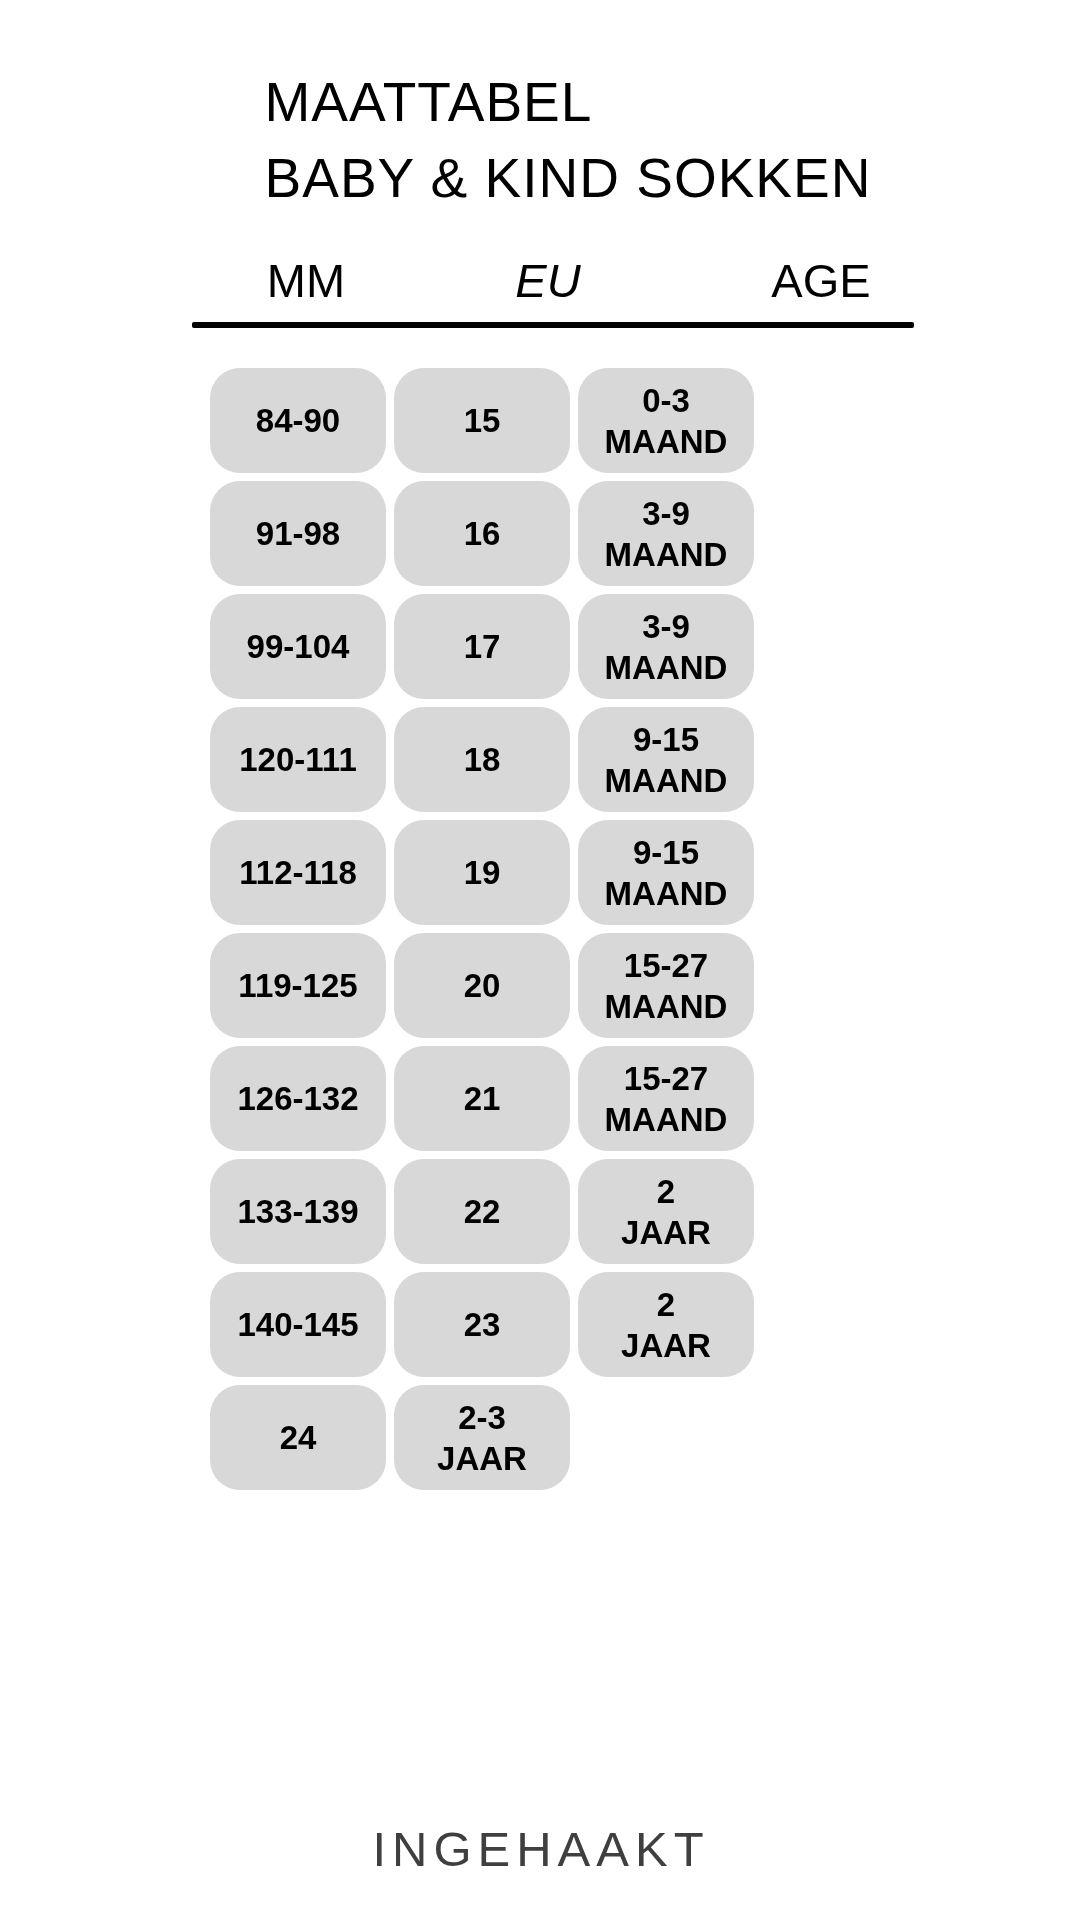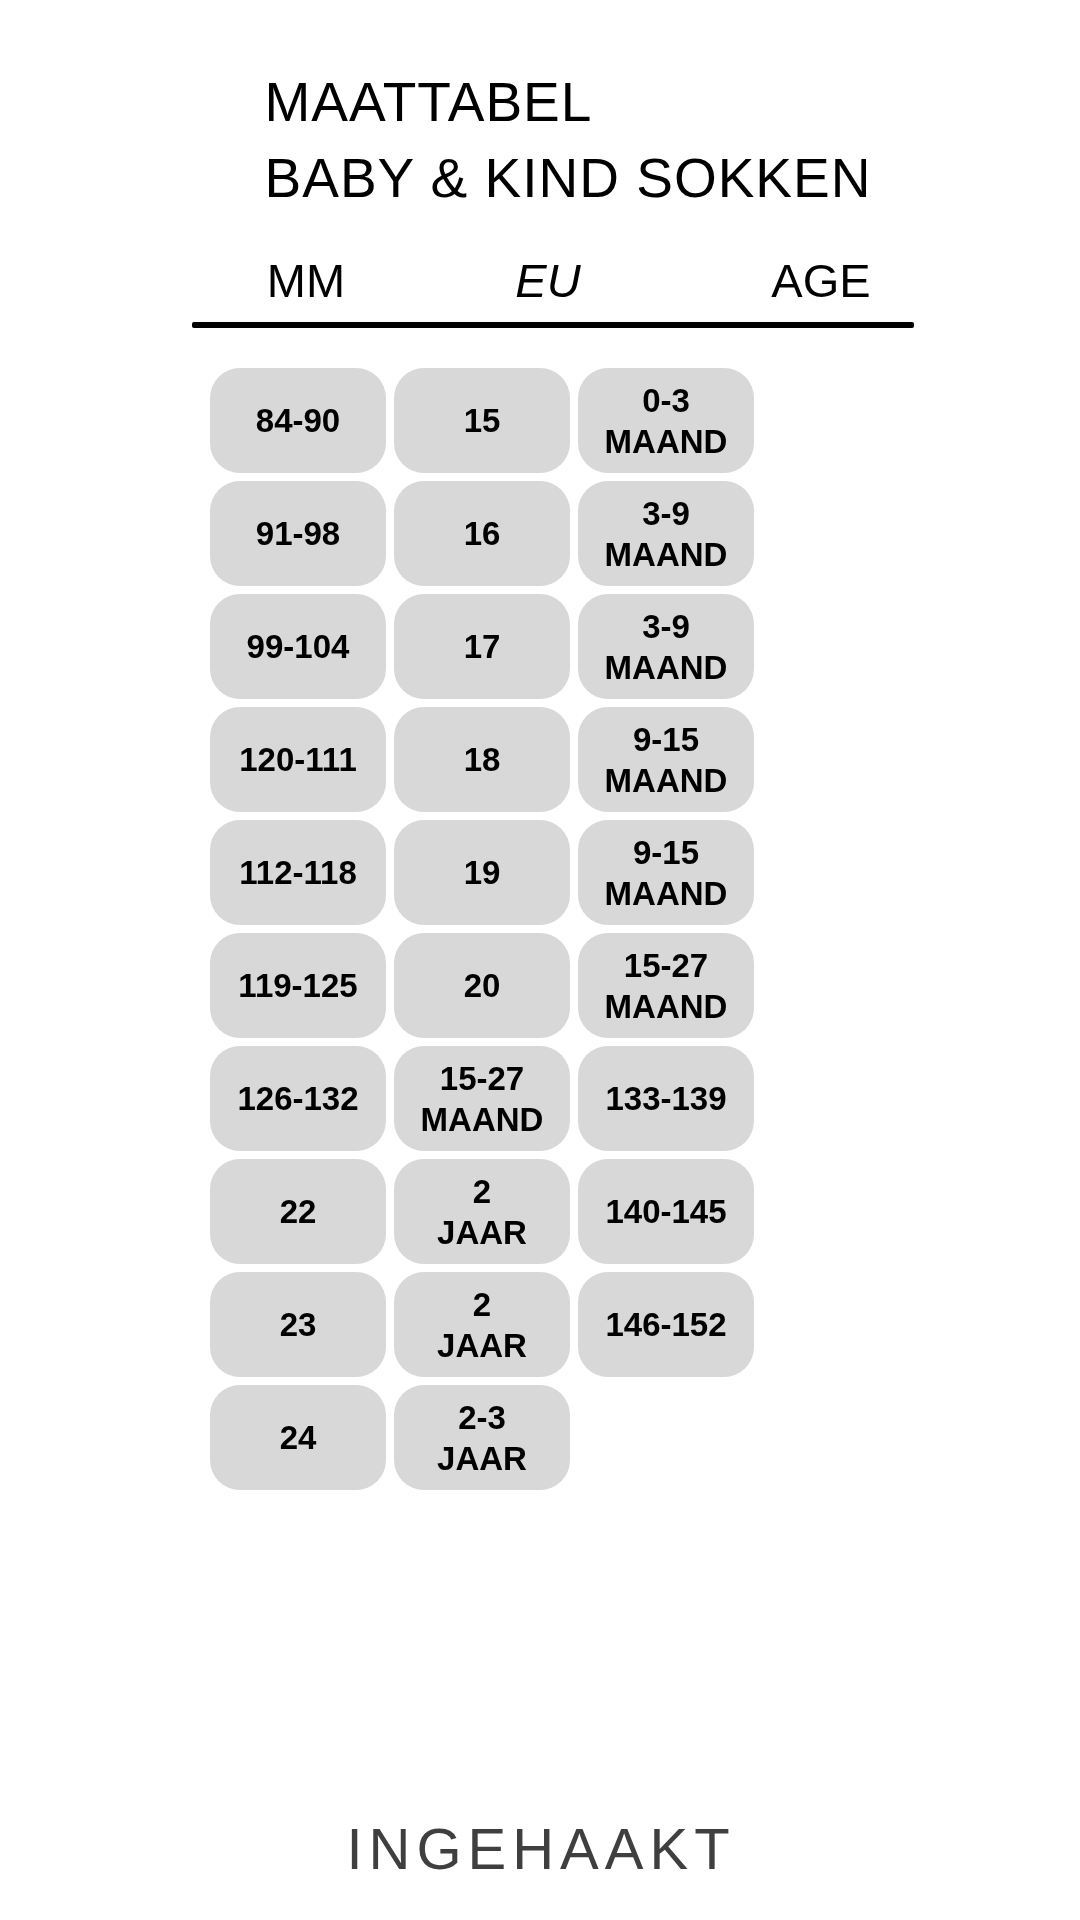--- a/index.html
+++ b/index.html
@@ -74,21 +74,21 @@
     line-height: 41px;
     text-align: center;
     color: var(--cell-text, #000000);
   }
 
   .brand {
     position: absolute;
     top: 1818px;
     left: 541px;
     transform: translateX(-50%);
-    font-size: 58px;
+    font-size: 49px;
     line-height: 62px;
     letter-spacing: 6px;
     font-weight: 400;
     color: var(--brand-color, #3f3f3f);
     white-space: nowrap;
   }
 </style>
 </head>
 <body style="--box-bg: #d8d8d8; --cell-text: #000000; --rule-color: #000000; --brand-color: #3f3f3f; background: rgb(255, 255, 255);">
 
@@ -167,20 +167,23 @@
   </div>
   <div class="cell">
     <span>15-27</span>
     <span>MAAND</span>
   </div>
 
   <div class="cell">
     <span>126-132</span>
   </div>
   <div class="cell">
+    <span>21</span>
+  </div>
+  <div class="cell">
     <span>15-27</span>
     <span>MAAND</span>
   </div>
 
   <div class="cell">
     <span>133-139</span>
   </div>
   <div class="cell">
     <span>22</span>
   </div>
@@ -194,23 +197,20 @@
   </div>
   <div class="cell">
     <span>23</span>
   </div>
   <div class="cell">
     <span>2</span>
     <span>JAAR</span>
   </div>
 
   <div class="cell">
-    <span>146-152</span>
-  </div>
-  <div class="cell">
     <span>24</span>
   </div>
   <div class="cell">
     <span>2-3</span>
     <span>JAAR</span>
   </div>
 </div>
 
 <div class="brand">INGEHAAKT</div>
 

